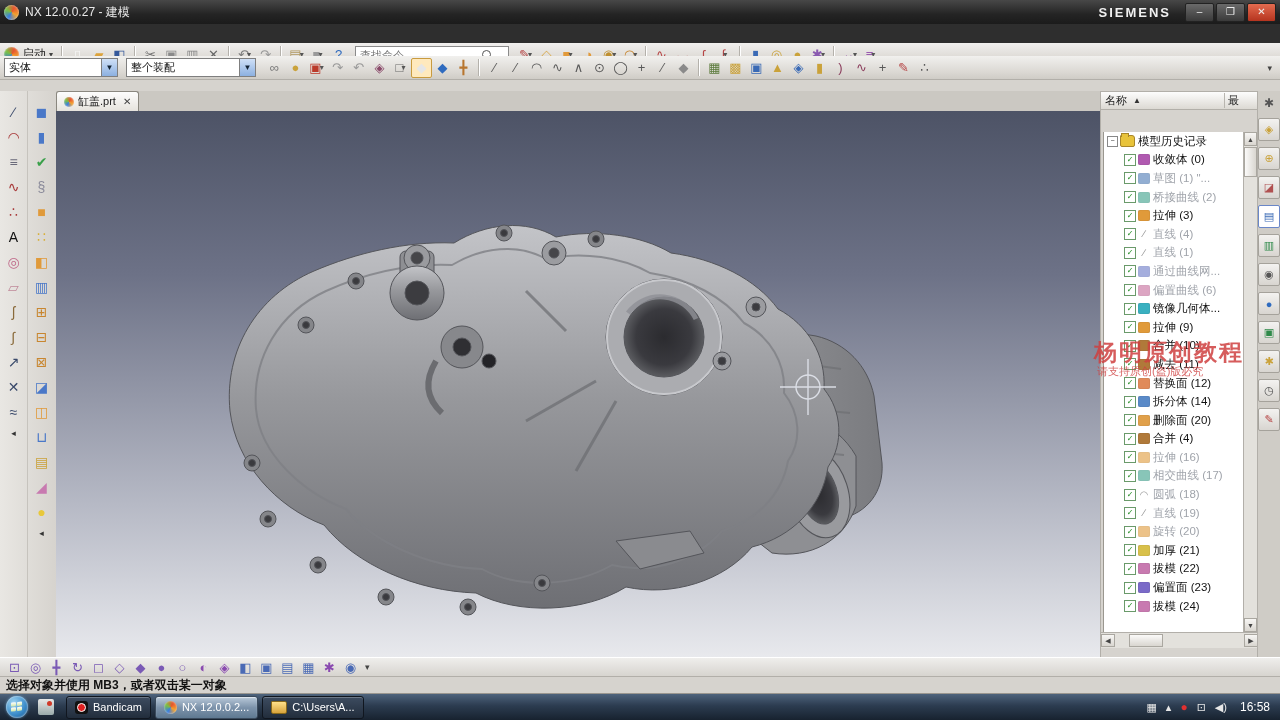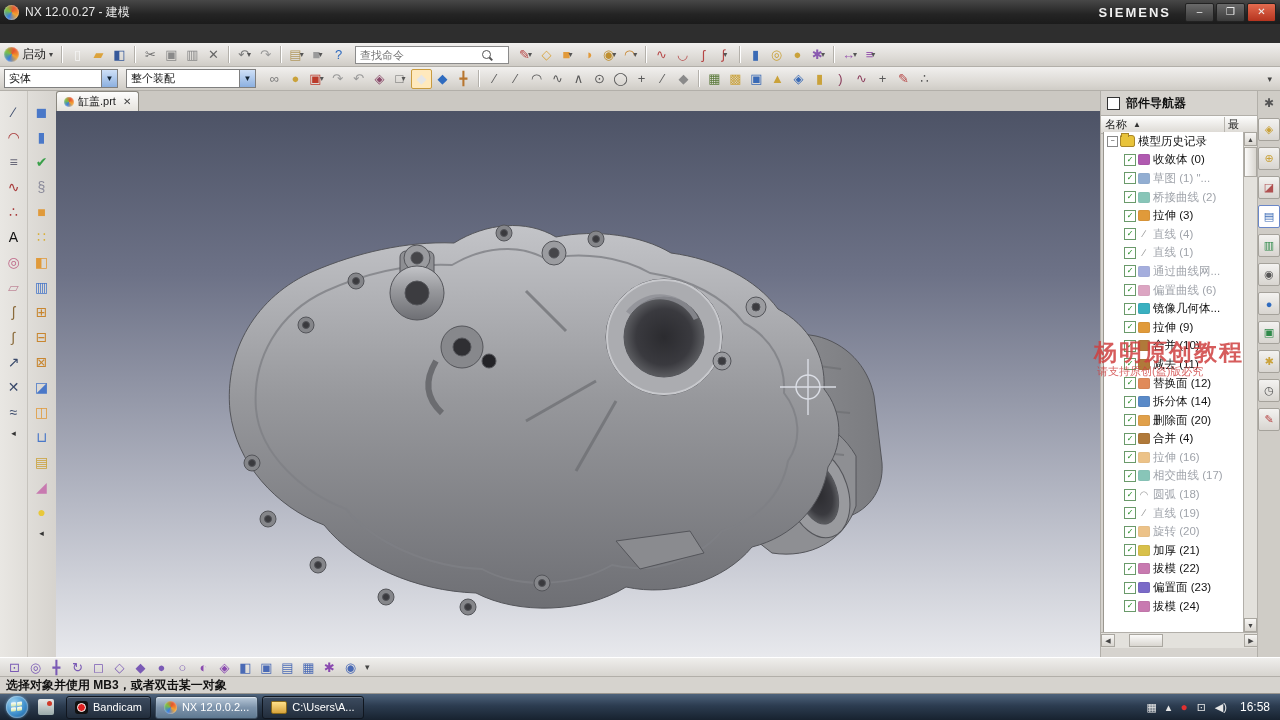--- a/index.html
+++ b/index.html
@@ -26,21 +26,21 @@
   
   #menubar{left:0;top:24px;width:1280px;height:19px;background:#2e2e2e;
     display:flex;align-items:center;color:#d8d8d8;font-size:12px;border-bottom:1px solid #1c1c1c;}
   .mitem{padding:0 9px;white-space:nowrap;}
   .mitem:nth-child(11){margin-left:20px;}
 
   
   .toolbar{left:0;width:1280px;background:linear-gradient(#f1f0ee,#dbd8d3 70%,#cfccc6);
     border-bottom:1px solid #b2afa9;display:flex;align-items:center;padding:0 4px;box-sizing:border-box;}
   #tb1{top:43px;height:24px;}
-  #tb2{top:67px;height:24px;}
+  #tb2{top:56px;height:24px;}
   .sep{width:1px;height:17px;background:#b4b1ab;border-right:1px solid #fff;margin:0 4px;flex:none;}
   .tbi{width:21px;height:20px;display:inline-flex;align-items:center;justify-content:center;
     font-size:13px;flex:none;position:relative;border-radius:2px;}
   .tbi .dd{font-size:8px;color:#555;margin-left:-2px;}
   .tbi.active{background:#ffe9bd;border:1px solid #c99b3f;height:18px;width:19px;}
   #startgrp{display:flex;align-items:center;gap:3px;margin-right:4px;}
   #startgrp .lbl{font-size:12px;color:#222;}
   #startgrp .dd{font-size:8px;color:#444;}
   
   #searchbox{display:flex;align-items:center;background:#fff;border:1px solid #8b8b8b;
@@ -635,24 +635,20 @@
       <g stroke="#e3e6ee" stroke-width="1.4" fill="none" opacity=".9">
         <line x1="724" y1="276" x2="780" y2="276"></line>
           <line x1="752" y1="248" x2="752" y2="304"></line>
         <circle cx="752" cy="276" r="12"></circle>
       </g>
     </svg>
   </div>
 </div>
 
 <div id="navpanel" class="abs">
-  <div id="navhdr">
-    <span class="cb"></span>
-    <span>部件导航器</span>
-  </div>
   <div id="navcols">
     <span>名称</span>
     <span class="sort">▲</span>
     <span class="c2">最</span>
   </div>
   <div id="tree">
     <div class="trow root">
       <span class="expander">−</span>
       <span class="folder"></span>
       <span class="tlabel">模型历史记录</span>

